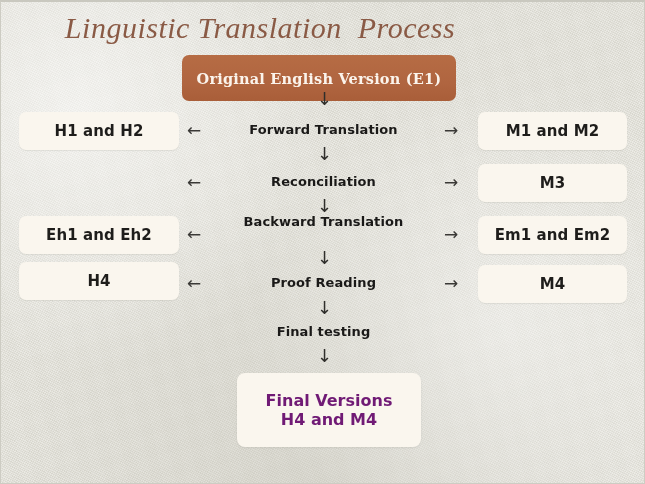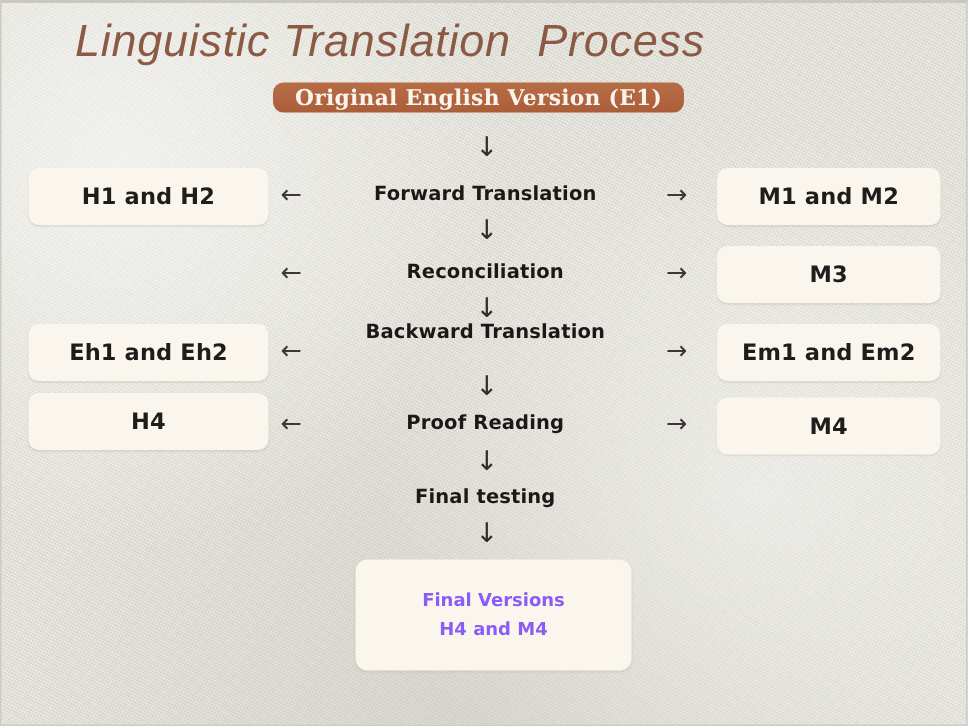--- a/index.html
+++ b/index.html
@@ -30,36 +30,36 @@
     border-top: 2px solid #c9c8bf;
   }
 
   
   #title {
     position: absolute;
     left: 0;
     top: 9px;
     width: 518px;
     text-align: center;
-    font-family: Liberation Sans, sans-serif;
+    font-family: Liberation Serif, serif;
     font-style: italic;
     font-weight: 400;
     font-size: 30px;
     letter-spacing: 0.5px;
     color: #8a5a45;
     white-space: pre;
   }
 
   
   #origin-box {
     position: absolute;
     left: 181px;
     top: 53px;
     width: 274px;
-    height: 20px;
+    height: 46px;
     box-sizing: border-box;
     border-radius: 7px;
     background: linear-gradient(180deg, #b66c44 0%, #b06540 60%, #a95e39 100%);
     display: flex;
     align-items: center;
     justify-content: center;
   }
   #origin-box .label {
     font-family: "DejaVu Serif", serif;
     font-weight: bold;
@@ -141,22 +141,22 @@
     background: #faf6ee;
     display: flex;
     flex-direction: column;
     align-items: center;
     justify-content: center;
     box-shadow: 0 1px 2px rgba(150,148,138,0.20);
   }
   #final-box .fline {
     font-family: "DejaVu Sans", sans-serif;
     font-weight: bold;
-    font-size: 12px;
-    color: #8b5cf6;
+    font-size: 16px;
+    color: #701a75;
     line-height: 19px;
     white-space: nowrap;
   }
 </style>
 </head>
 <body>
 
 <div id="canvas">
 
   <div id="title">Linguistic Translation  Process</div>

